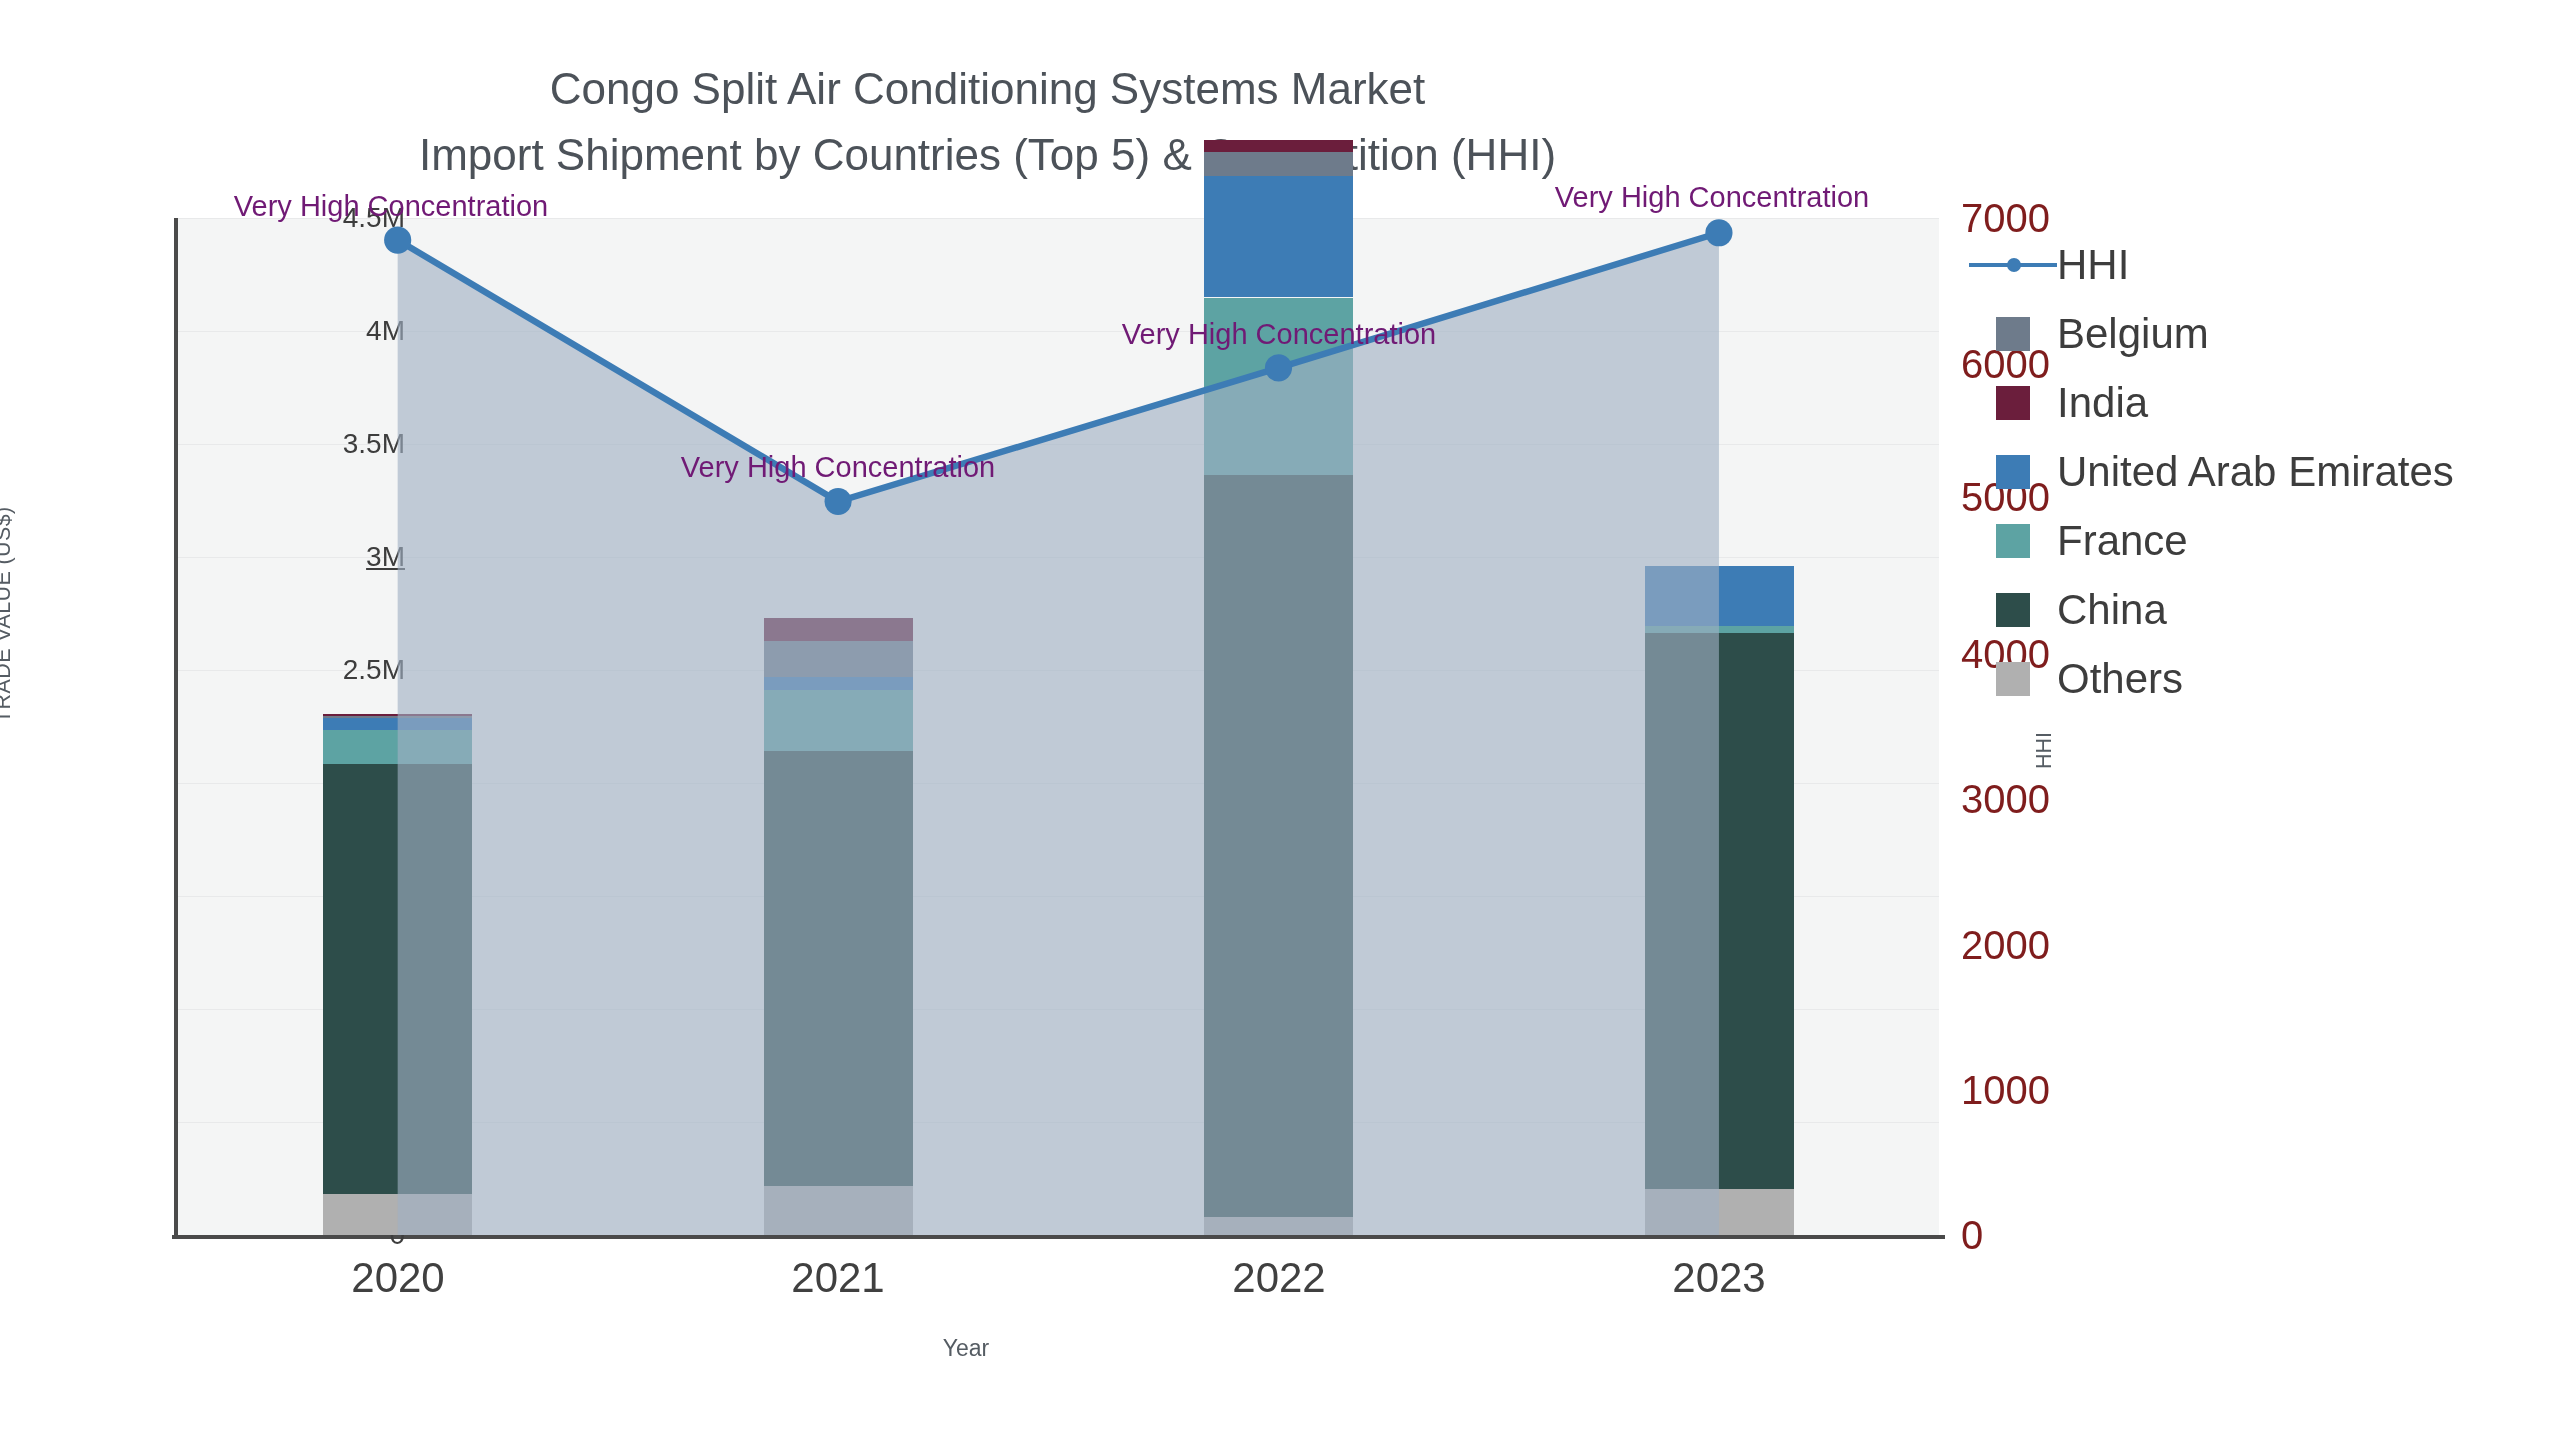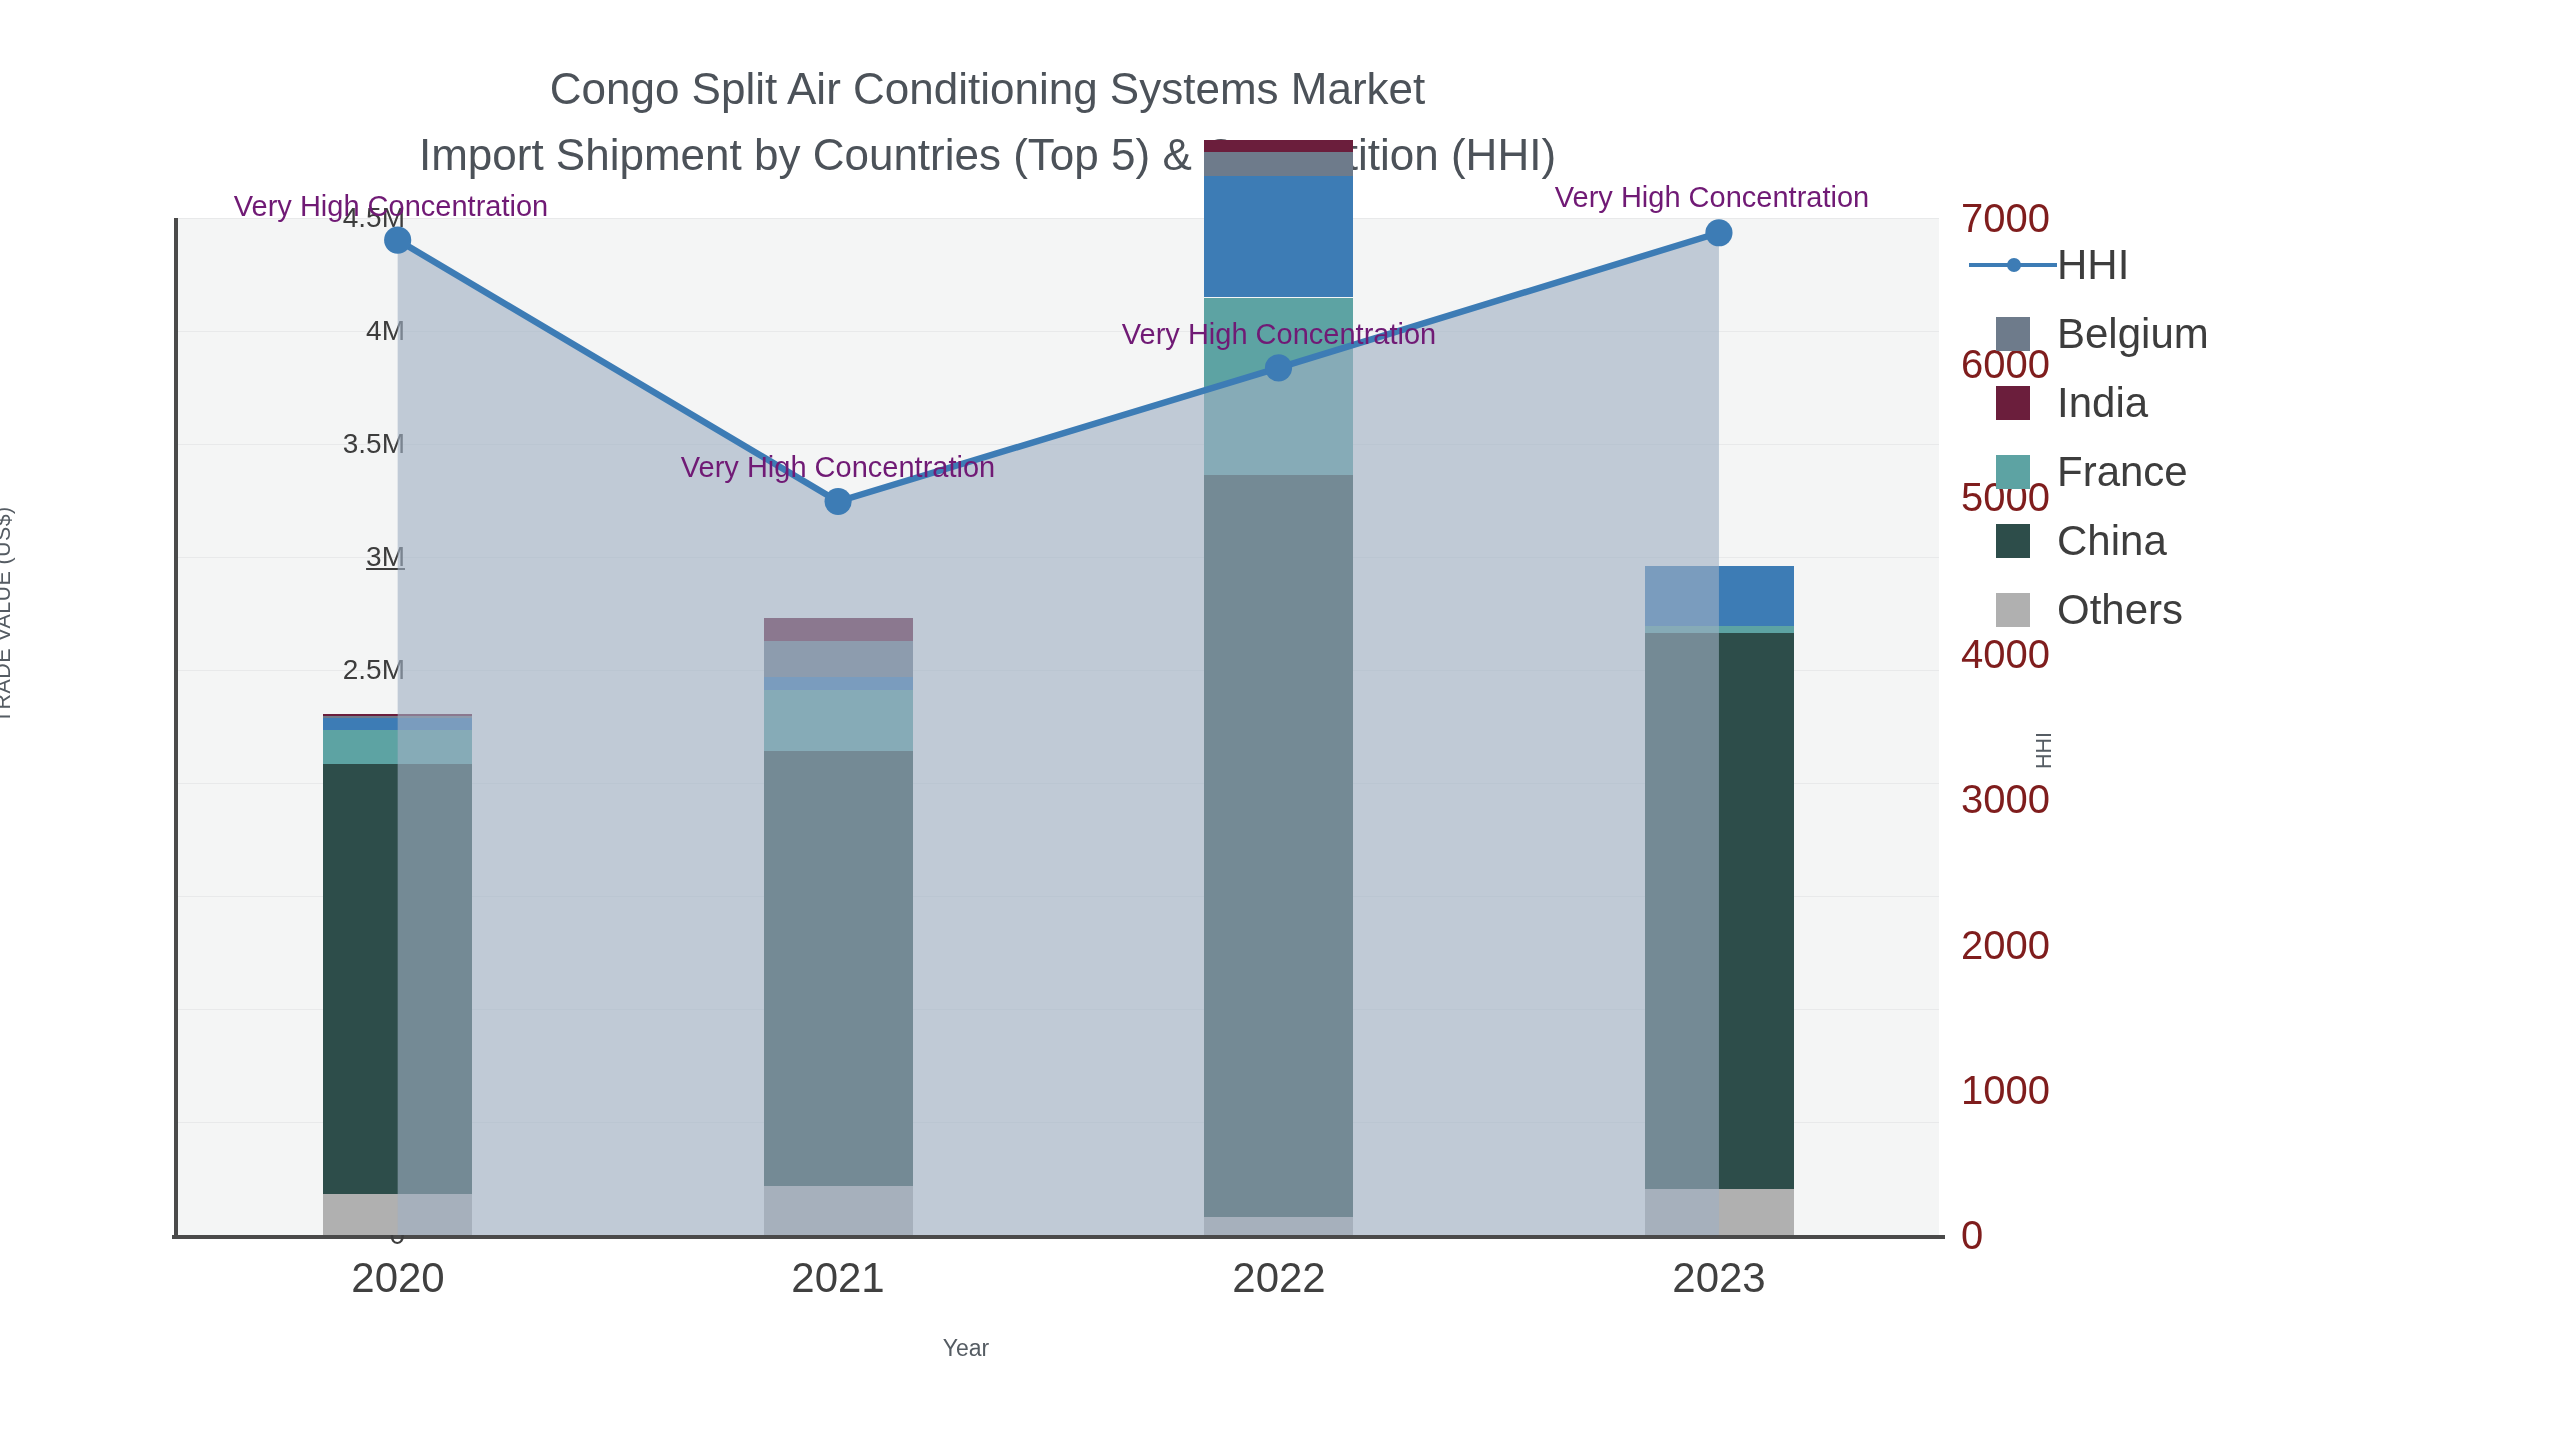--- a/index.html
+++ b/index.html
@@ -156,20 +156,24 @@
       </div>
       <div class="legrow">
         <div class="swatch" style="background: rgb(110, 123, 139);"></div>
         <div class="legtext">Belgium</div>
       </div>
       <div class="legrow">
         <div class="swatch" style="background: rgb(107, 30, 60);"></div>
         <div class="legtext">India</div>
       </div>
       <div class="legrow">
+        <div class="swatch" style="background: rgb(61, 124, 181);"></div>
+        <div class="legtext">United Arab Emirates</div>
+      </div>
+      <div class="legrow">
         <div class="swatch" style="background: rgb(93, 163, 163);"></div>
         <div class="legtext">France</div>
       </div>
       <div class="legrow">
         <div class="swatch" style="background: rgb(45, 77, 74);"></div>
         <div class="legtext">China</div>
       </div>
       <div class="legrow">
         <div class="swatch" style="background: rgb(176, 176, 176);"></div>
         <div class="legtext">Others</div>

